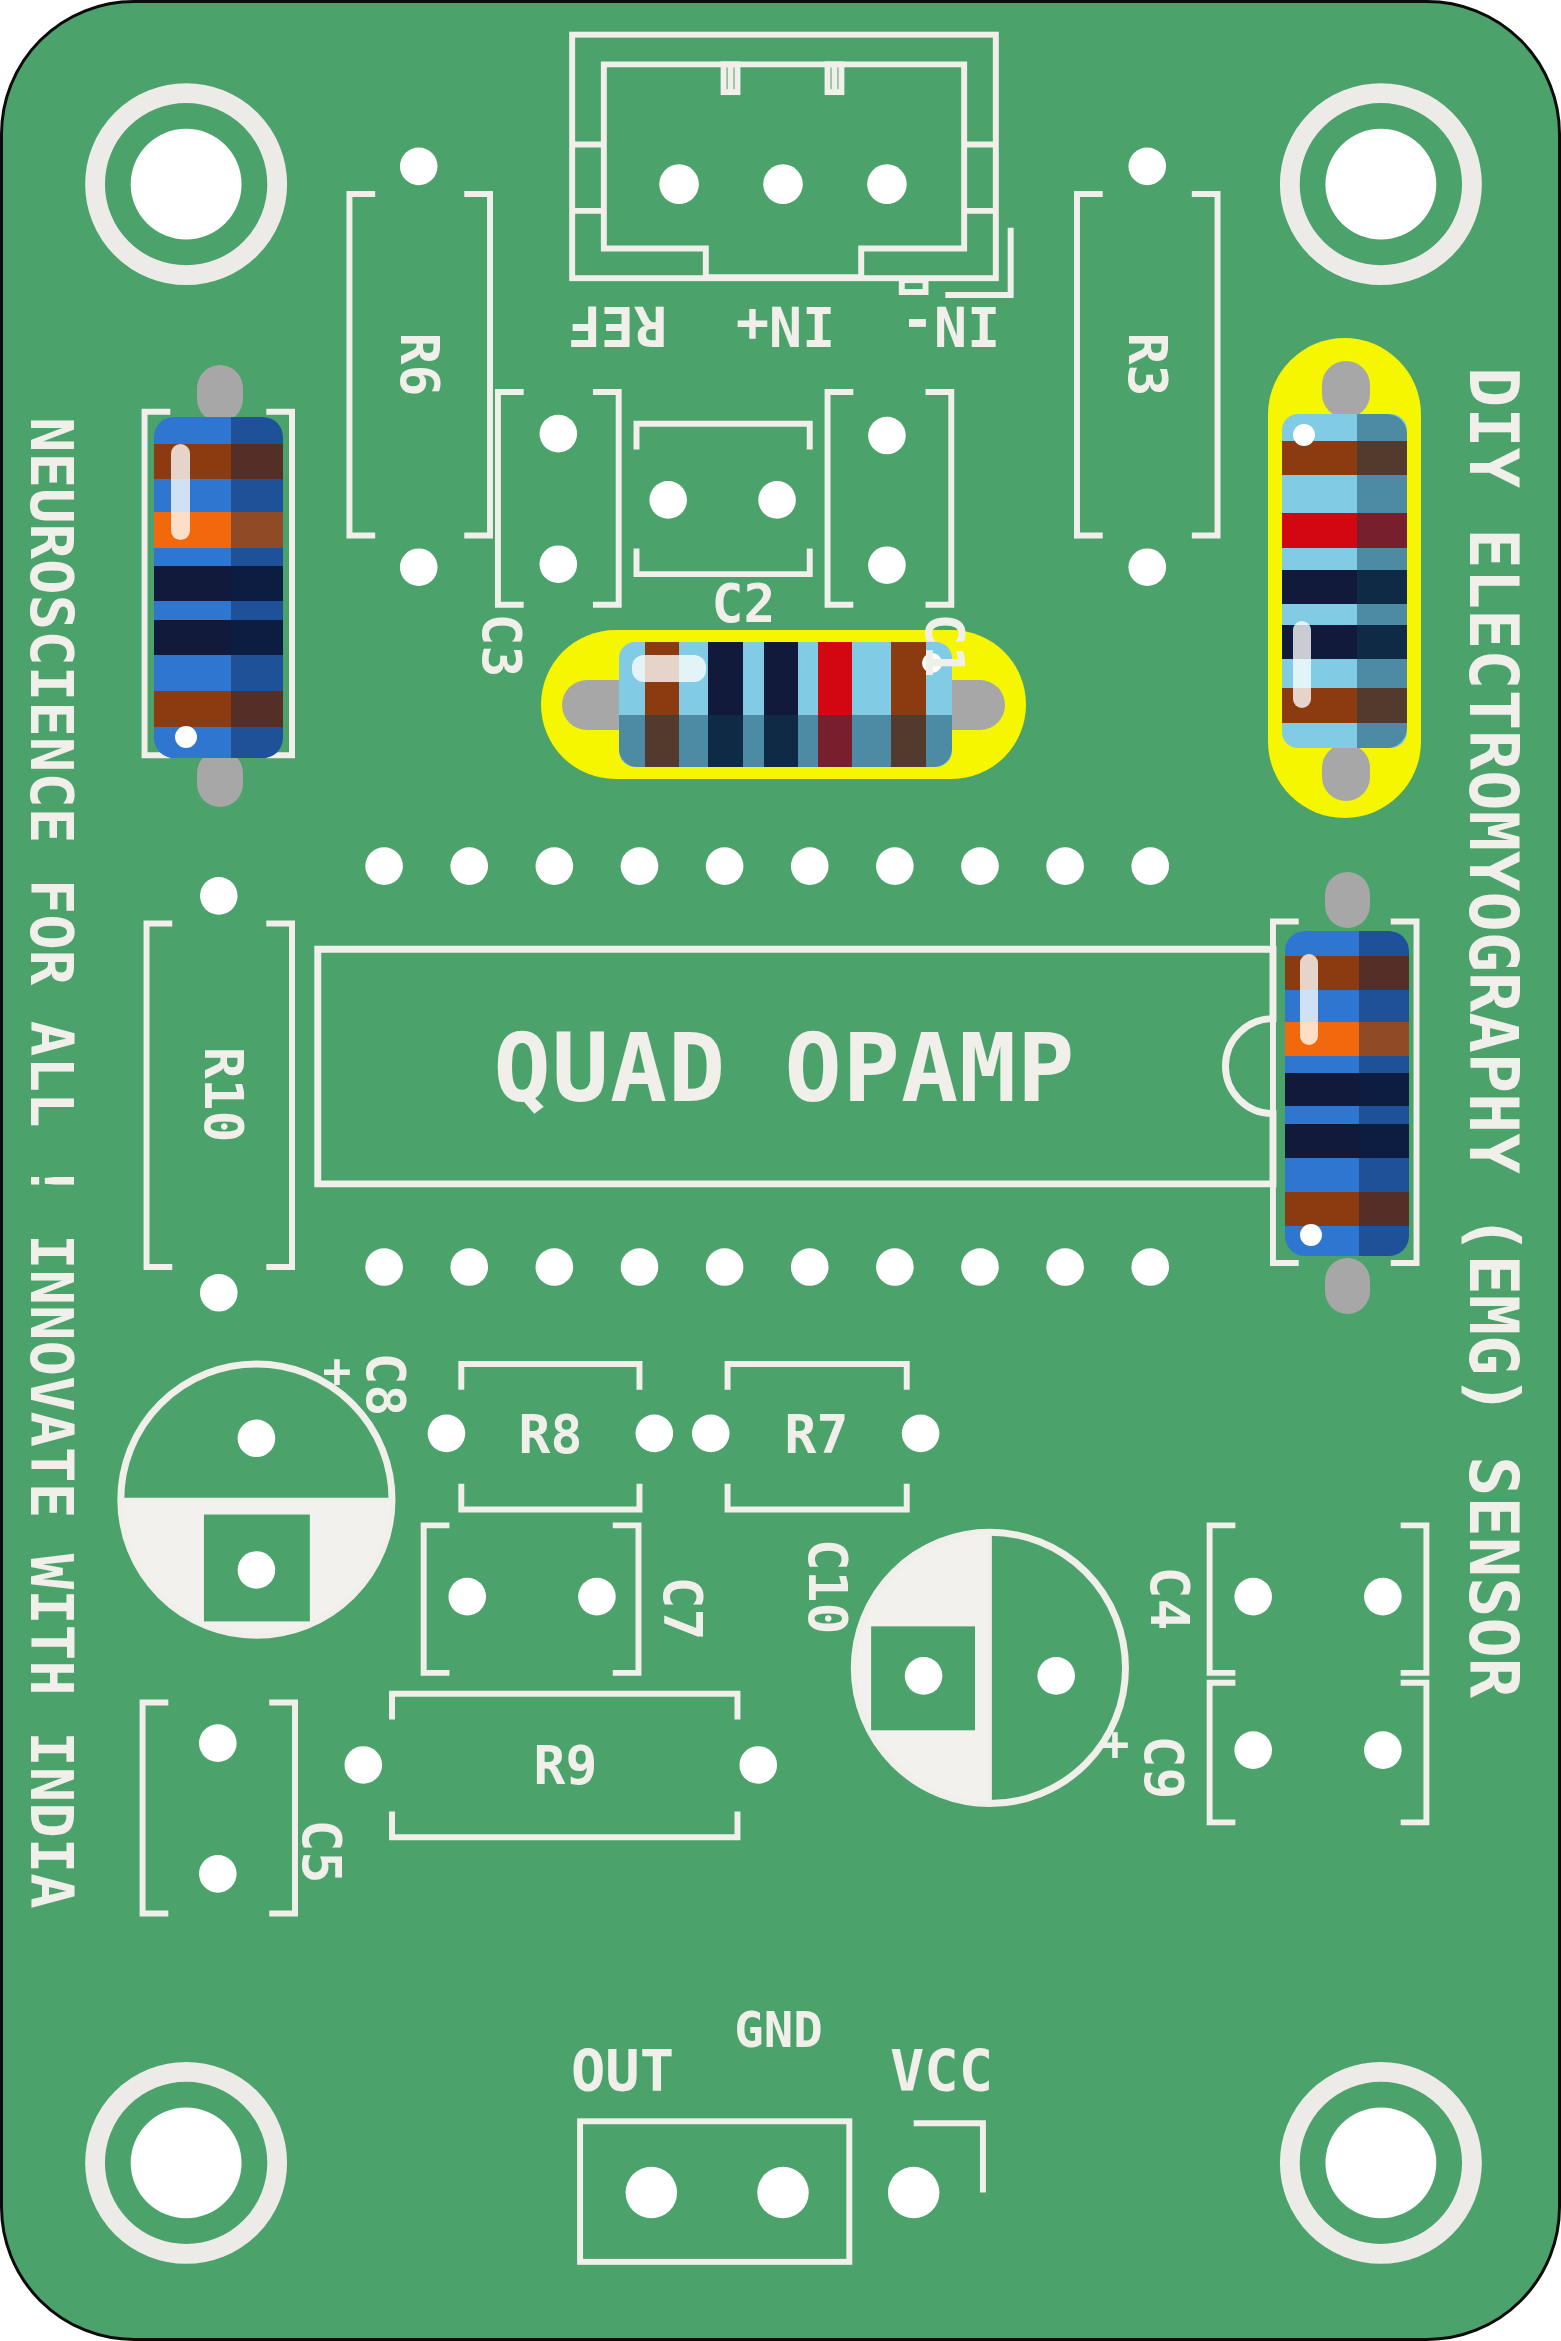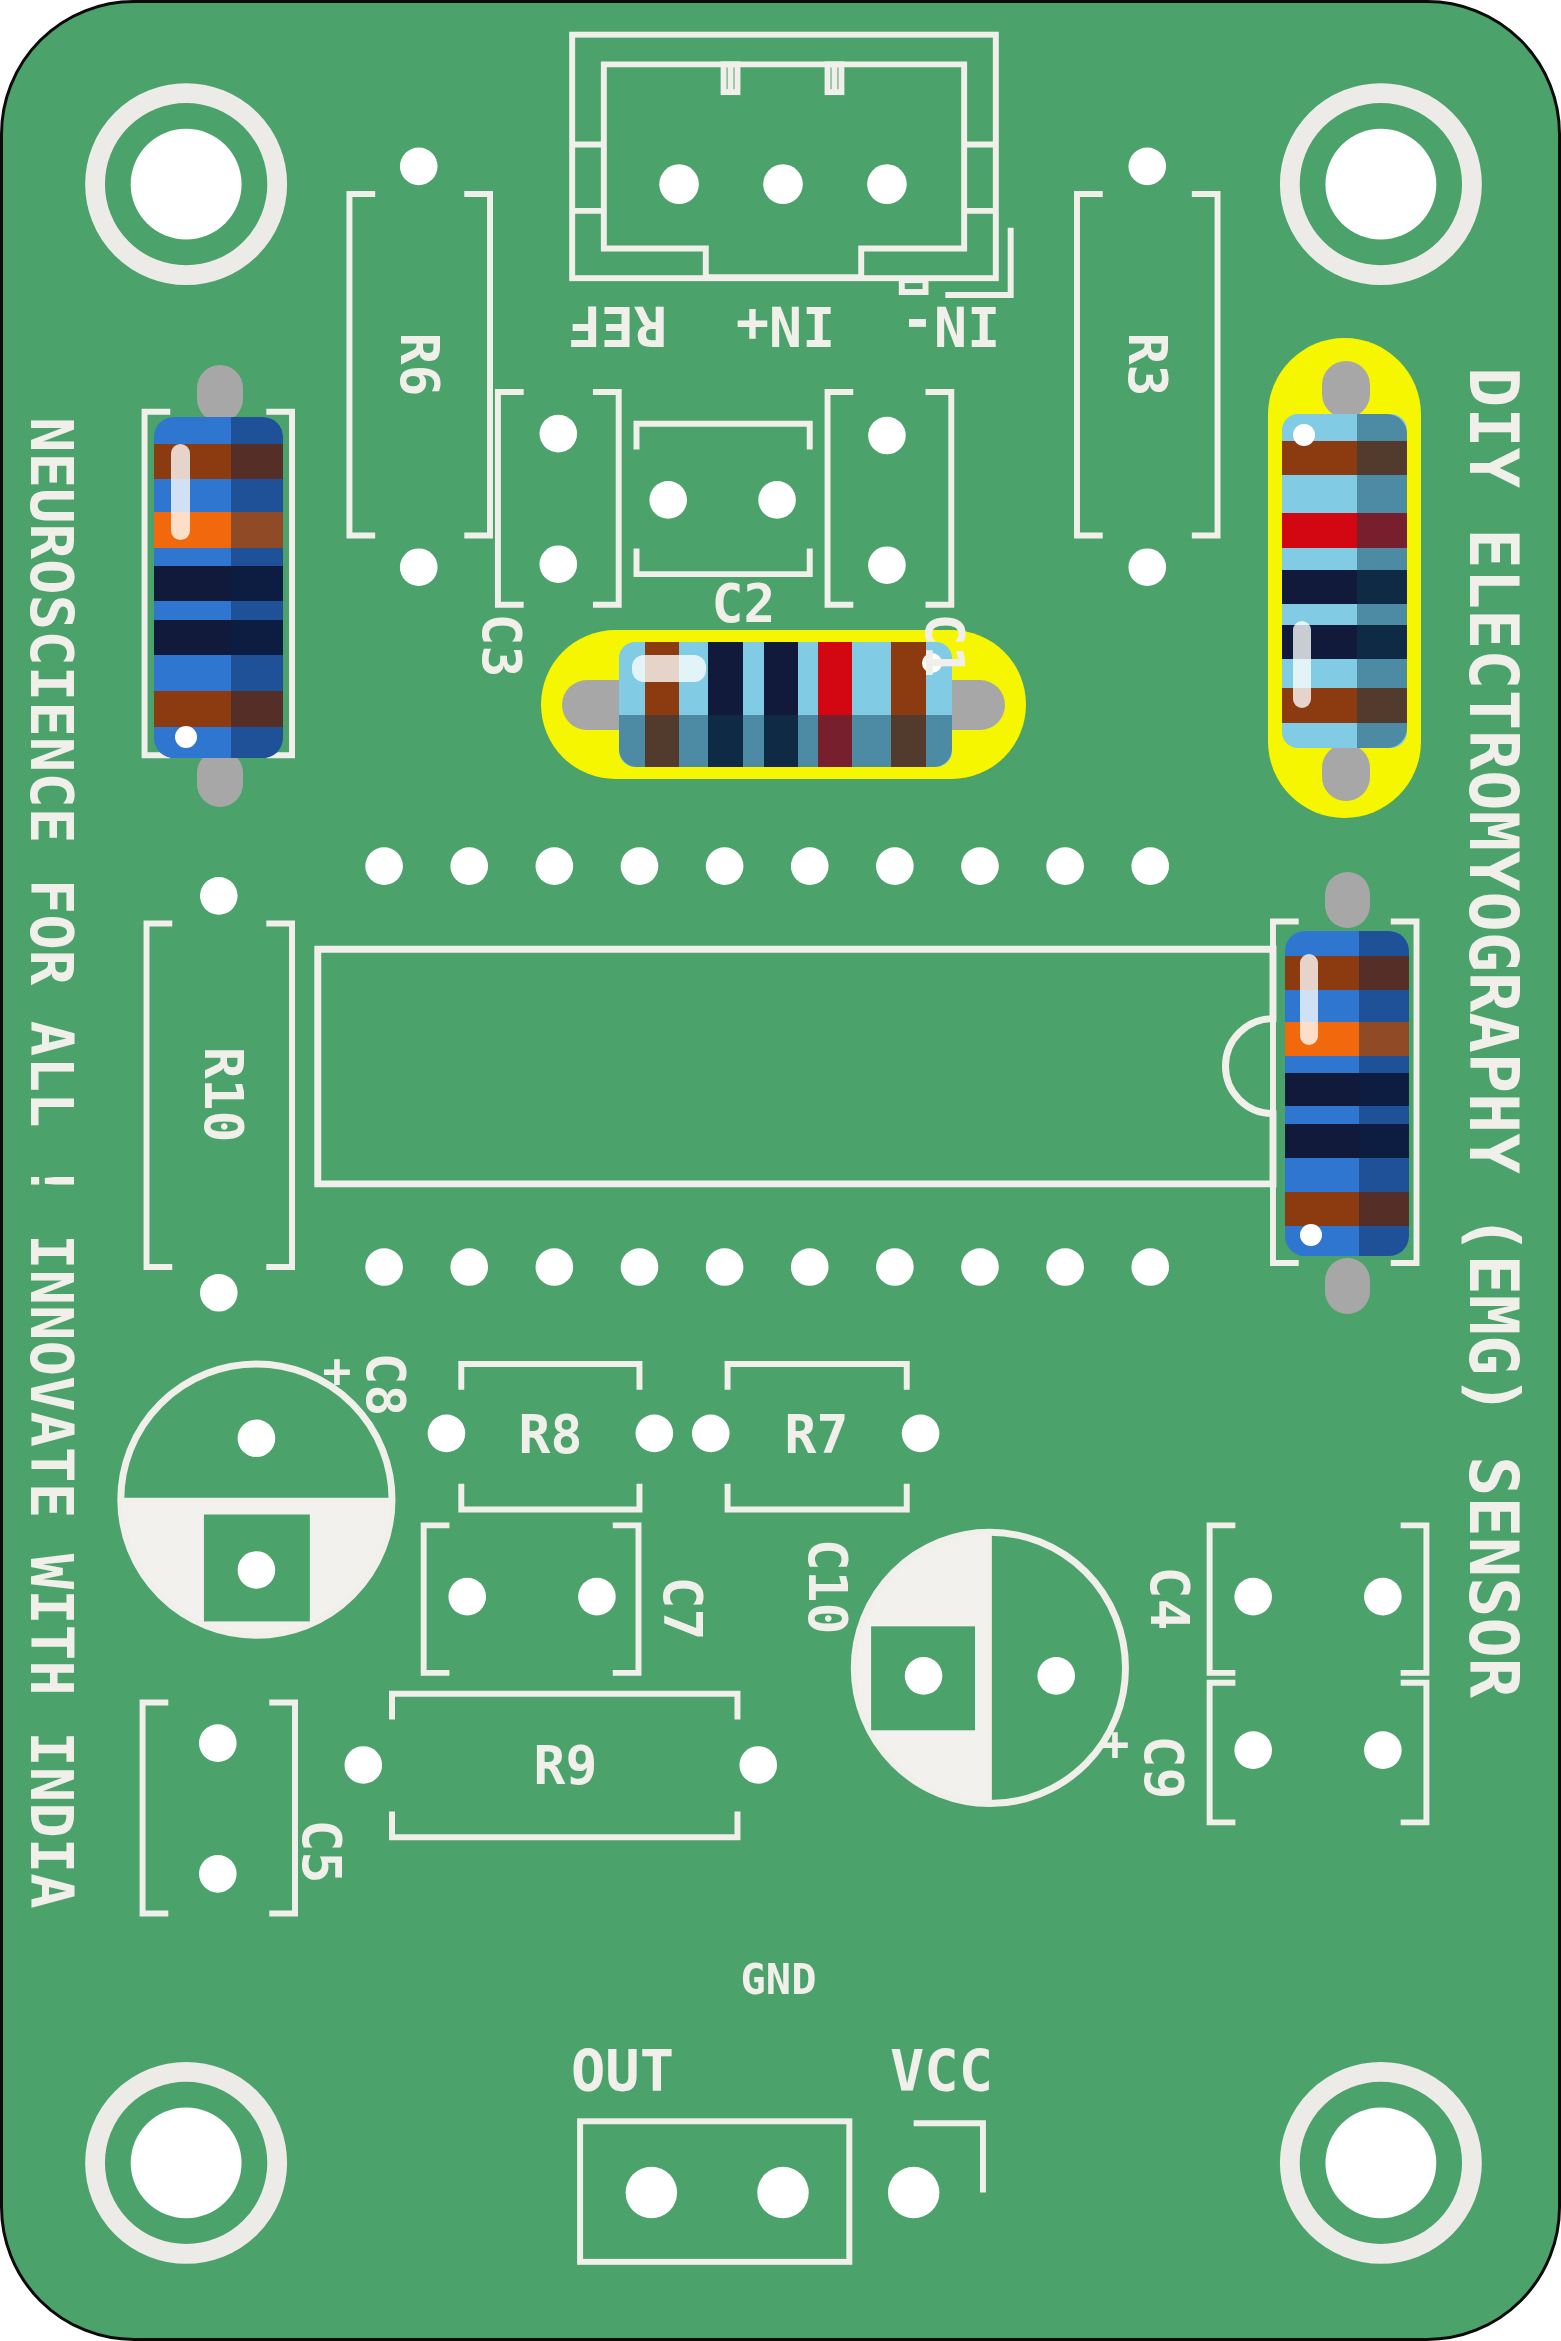--- a/index.html
+++ b/index.html
@@ -237,27 +237,28 @@
           </div>
       <div class="shade-r"></div>
       <div class="hl" style="left:12%;top:7%;width:15%;height:28%"></div>
       <div class="dot" style="left:12%;bottom:3%"></div>
     </div>
   </div>
 
   <div class="edgetext" style="left:79px;top:414px;font-size:59px">NEUROSCIENCE FOR ALL ! INNOVATE WITH INDIA</div>
   <div class="edgetext" style="left:1525px;top:364px;font-size:67px">DIY ELECTROMYOGRAPHY (EMG) SENSOR</div>
 
+  <div class="lbl" style="left:455px;top:1010px;width:653px;height:109px;font-size:95px;letter-spacing:1px">QUAD OPAMP</div>
 
   <div class="lbl rot180" style="left:545px;top:294px;width:139px;height:59px;font-size:55px">REF</div>
   <div class="lbl rot180" style="left:713px;top:294px;width:139px;height:59px;font-size:55px">IN+</div>
   <div class="lbl rot180" style="left:878px;top:294px;width:139px;height:59px;font-size:55px">IN-</div>
 
   <div class="lbl" style="left:550px;top:2038px;width:139px;height:59px;font-size:57px">OUT</div>
-  <div class="lbl" style="left:706px;top:1947px;width:139px;height:59px;font-size:42px">GND</div>
+  <div class="lbl" style="left:706px;top:1998px;width:139px;height:59px;font-size:49px">GND</div>
   <div class="lbl" style="left:869px;top:2038px;width:139px;height:59px;font-size:57px">VCC</div>
 
   <div class="lbl rot90" style="left:347px;top:332px;width:139px;height:59px;font-size:53px">R6</div>
   <div class="lbl rot90" style="left:1075px;top:332px;width:139px;height:59px;font-size:53px">R3</div>
   <div class="lbl rot90" style="left:429px;top:613px;width:139px;height:59px;font-size:53px">C3</div>
   <div class="lbl" style="left:671px;top:571px;width:139px;height:59px;font-size:53px">C2</div>
   <div class="lbl rot90" style="left:872px;top:613px;width:139px;height:59px;font-size:53px">C1</div>
   <div class="lbl rot90" style="left:141px;top:1062px;width:158px;height:59px;font-size:53px">R10</div>
   <div class="lbl" style="left:314px;top:1347px;width:40px;height:40px;font-size:48px">+</div>
   <div class="lbl rot90" style="left:313px;top:1352px;width:139px;height:59px;font-size:53px">C8</div>

